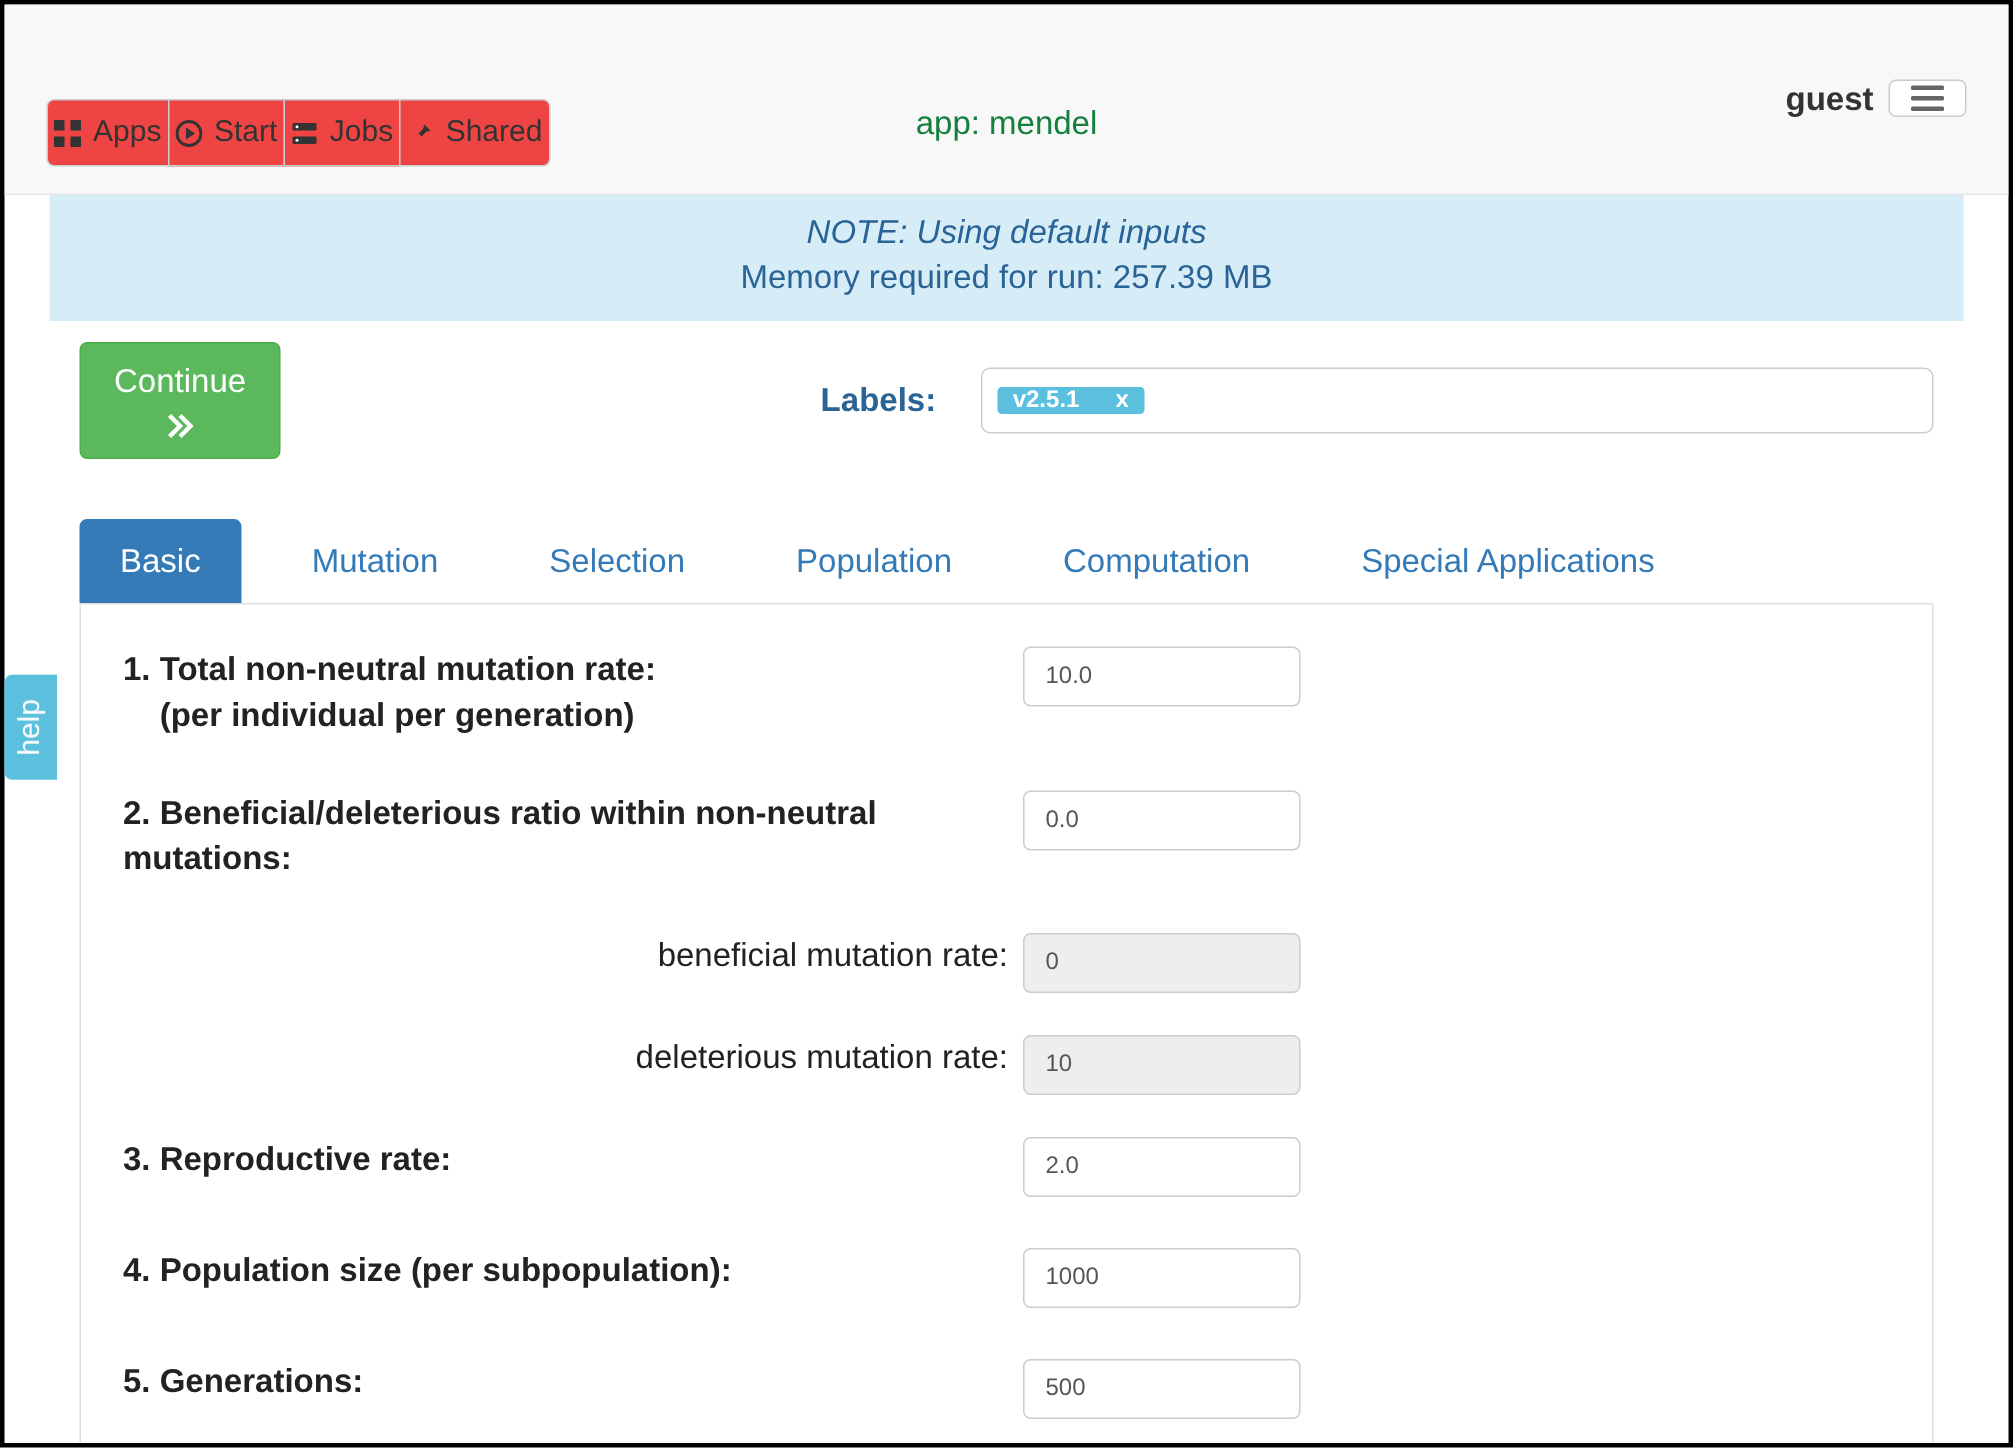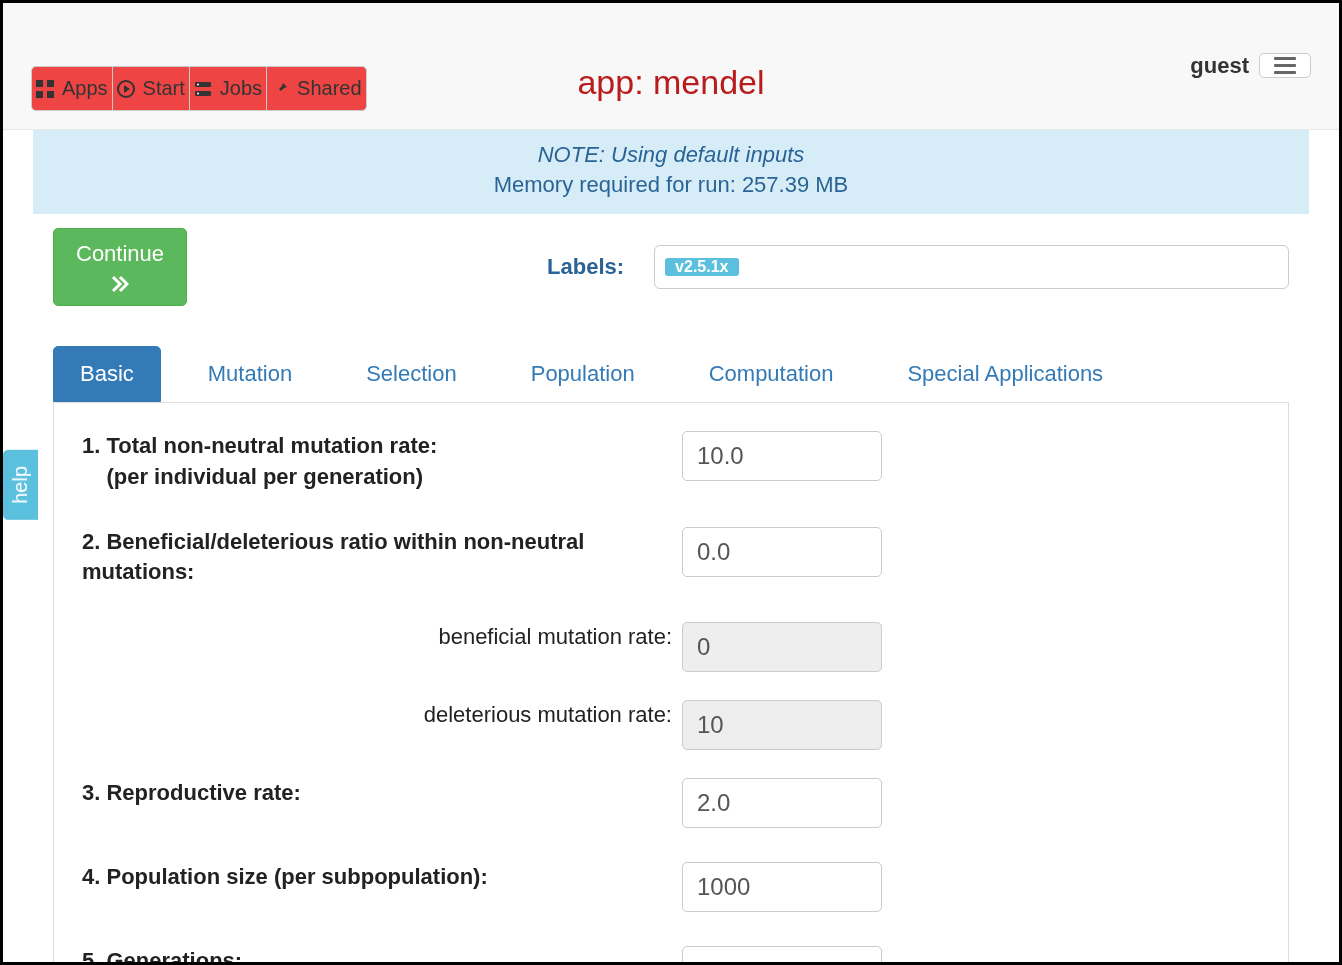--- a/index.html
+++ b/index.html
@@ -36,22 +36,22 @@
   font-weight: 500;
   margin-top: 45px;
 }
 .btn-nav:not(:first-child) { margin-left: -1px; }
 .btn-nav:first-child { border-radius: 5px 0 0 5px; }
 .btn-nav:last-child { border-radius: 0 5px 5px 0; }
 .app-title {
   position: absolute;
   left: 50%;
   transform: translateX(-50%);
-  font-size: 34px;
-  color: #b91c1c;
+  font-size: 22px;
+  color: #15803d;
   margin-top: 32px;
 }
 .nav-right {
   margin-left: auto;
   display: flex;
   align-items: flex-start;
   gap: 10px;
 }
 .guest-label { font-size: 22px; font-weight: 600; color: #333; }
 .hamburger-btn {
@@ -112,21 +112,21 @@
 }
 .tag {
   background: #5bc0de;
   color: #fff;
   padding: 0 10px;
   border-radius: 3px;
   font-size: 16px;
   font-weight: 600;
   display: inline-flex;
   align-items: center;
-  gap: 0;
+  gap: 24px;
 }
 .tag-x { cursor: pointer; font-weight: 700; }
 .tabs {
   display: flex;
   border-bottom: 1px solid #ddd;
 }
 .tab {
   padding: 14px 26px;
   font-size: 22px;
   color: #337ab7;
@@ -157,23 +157,23 @@
   font-weight: 700;
   color: #222;
   line-height: 1.4;
 }
 .form-row.sub .form-label {
   font-weight: 400;
   text-align: right;
   padding-right: 10px;
 }
 .form-input {
-  width: 200px;
+  width: 185px;
   padding: 10px 14px;
-  font-size: 24px;
+  font-size: 16px;
   border: 1px solid #ccc;
   border-radius: 5px;
   color: #555;
 }
 .form-input[readonly] {
   background: #eee;
   cursor: not-allowed;
 }
 .help-tab {
   position: fixed;

